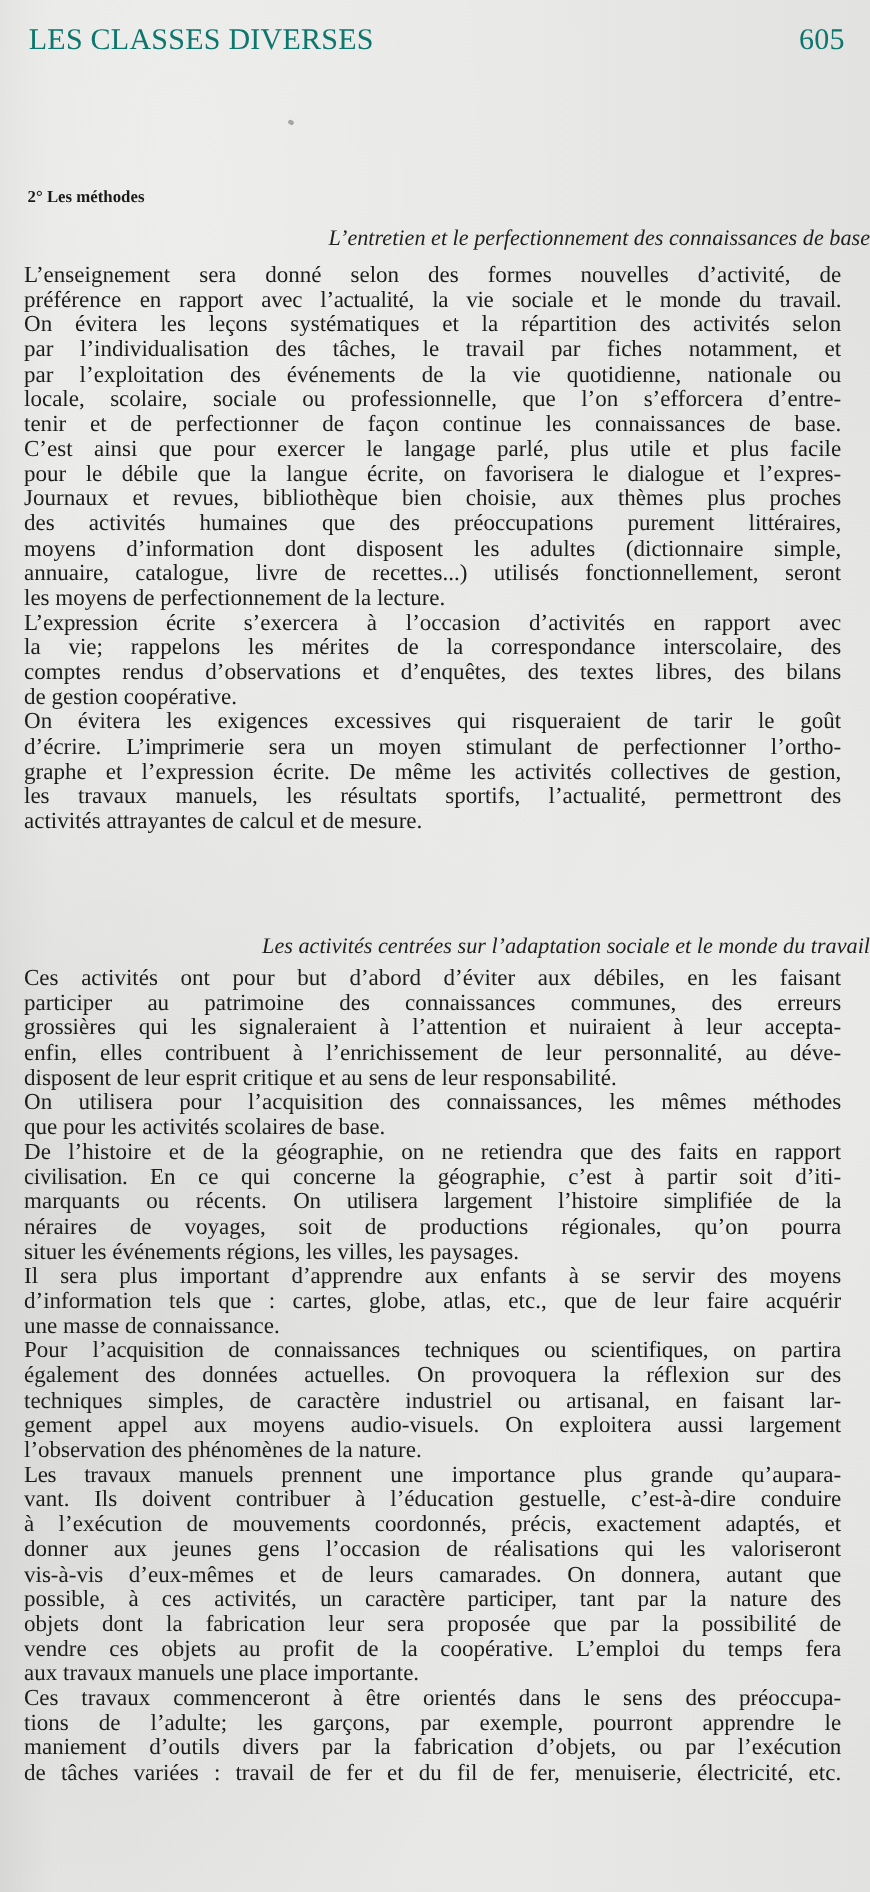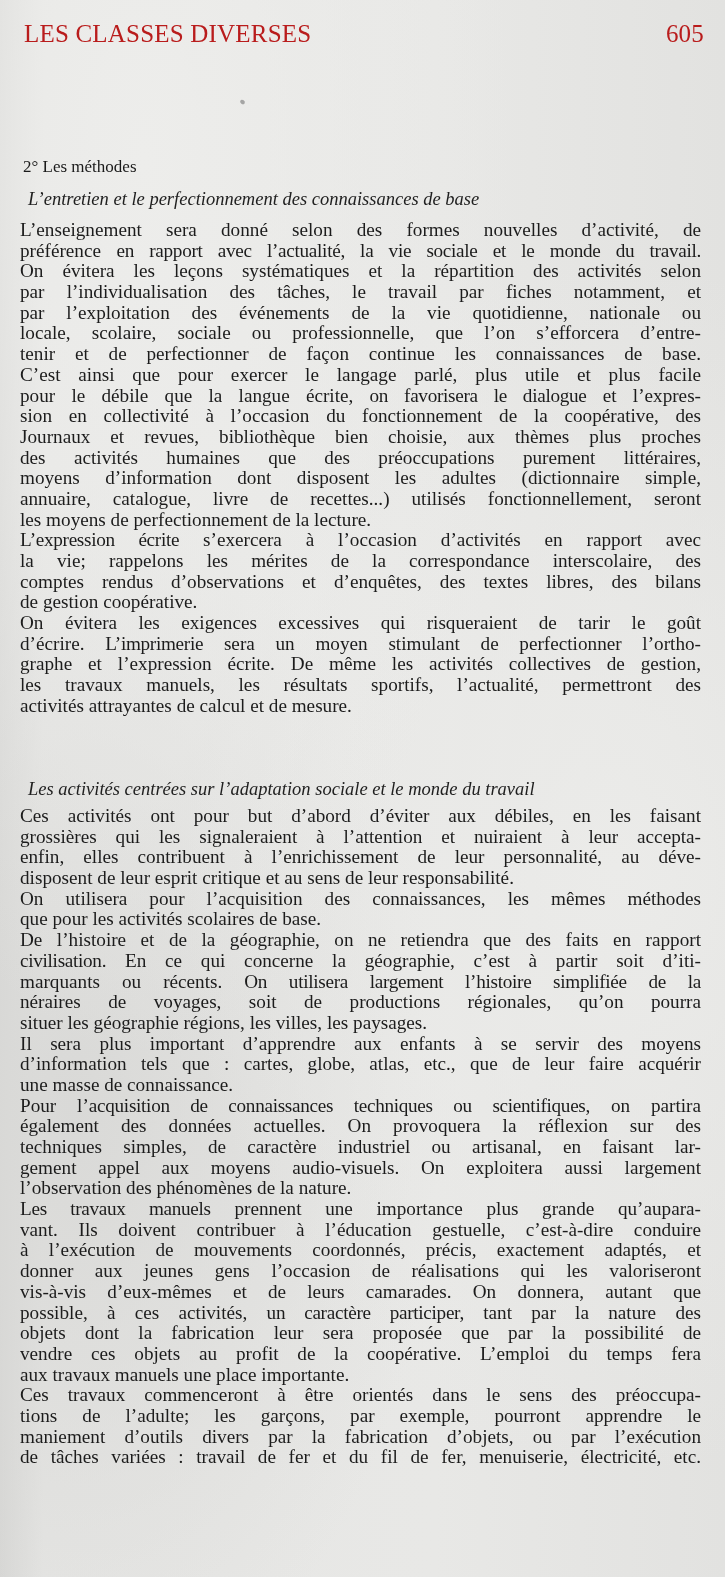--- a/index.html
+++ b/index.html
@@ -12,28 +12,28 @@
       radial-gradient(ellipse at 10% 70%, #d9d9d7 0%, rgba(217,217,215,0) 40%),
       linear-gradient(90deg, #d6d6d4 0%, #e6e6e4 6%, #e8e8e6 60%, #e2e2e0 100%);
     font-family: "Liberation Serif", "DejaVu Serif", serif;
     color: #1c1c1c;
     position: relative;
   }
   .page { position: absolute; left: 0; top: 0; width: 725px; height: 1577px; }
   .running-head {
     position: absolute; top: 20px; left: 24px; right: 21px;
     display: flex; justify-content: space-between; align-items: flex-start;
-    font-size: 25px; letter-spacing: 0.2px; color: #b91c1c;
+    font-size: 25px; letter-spacing: 0.2px; color: #0f766e;
   }
   .section-title {
     position: absolute; top: 157px; left: 23px;
-    font-size: 17px; font-weight: normal; color: #1a1a1a;
+    font-size: 14px; font-weight: bold; color: #1a1a1a;
   }
   .subhead {
-    position: absolute; left: 0; right: 0; text-align: left;
+    position: absolute; left: 0; right: 0; text-align: right;
     font-style: italic; font-size: 18.5px; color: #1f1f1f;
     padding-left: 28px;
   }
   .body-block { position: absolute; left: 20px; width: 681px; }
   .ln {
     display: block; height: 20.7px; line-height: 20.7px;
     font-size: 19.2px; white-space: nowrap;
     text-align: justify; text-align-last: justify;
     overflow: hidden;
   }
@@ -61,50 +61,50 @@
   <div class="body-block" id="block0" style="top:220px;">
       <span class="ln"><span>L’enseignement sera donné selon des formes nouvelles d’activité, de</span></span>
       <span class="ln"><span>préférence </span><b>en rapport avec l’actualité, la vie sociale et le monde du travail.</b></span>
       <span class="ln"><span>On évitera les leçons systématiques et la répartition des activités selon</span></span>
       <span class="ln"><span>par l’individualisation des tâches, le travail par fiches notamment, et</span></span>
       <span class="ln"><span>par l’exploitation des événements de la vie quotidienne, nationale ou</span></span>
       <span class="ln"><span>locale, scolaire, sociale ou professionnelle, que l’on s’efforcera d’entre-</span></span>
       <span class="ln"><span>tenir et de perfectionner de façon continue les connaissances de base.</span></span>
       <span class="ln"><span>C’est ainsi que pour exercer le langage parlé, plus utile et plus facile</span></span>
       <span class="ln"><span>pour le débile que la langue écrite, </span><b>on favorisera le dialogue</b><span> et l’expres-</span></span>
-      <span class="ln"><span>sion en collectivité à l’occasion du fonctionnement de la coopérative, des</span></span>
       <span class="ln"><span>Journaux et revues, bibliothèque bien choisie, aux thèmes plus proches</span></span>
       <span class="ln"><span>des activités humaines que des préoccupations purement littéraires,</span></span>
       <span class="ln"><span>moyens d’information dont disposent les adultes (dictionnaire simple,</span></span>
       <span class="ln"><span>annuaire, catalogue, livre de recettes...) utilisés fonctionnellement, seront</span></span>
       <span class="ln last"><span>les moyens de perfectionnement de la lecture.</span></span>
       <span class="ln"><b>L’expression écrite</b><span> s’exercera à l’occasion d’activités en rapport avec</span></span>
       <span class="ln"><span>la vie; rappelons les mérites de la correspondance interscolaire, des</span></span>
       <span class="ln"><span>comptes rendus d’observations et d’enquêtes, des textes libres, des bilans</span></span>
       <span class="ln last"><span>de gestion coopérative.</span></span>
       <span class="ln"><span>On évitera les exigences excessives qui risqueraient de tarir le goût</span></span>
       <span class="ln"><span>d’écrire. </span><b>L’imprimerie</b><span> sera un moyen stimulant de perfectionner l’ortho-</span></span>
       <span class="ln"><span>graphe et l’expression écrite. De même les activités collectives de gestion,</span></span>
       <span class="ln"><span>les travaux manuels, les résultats sportifs, l’actualité, permettront des</span></span>
       <span class="ln last"><span>activités attrayantes de calcul et de mesure.</span></span>
     </div>
 
   <div class="subhead" style="top:779px;">Les activités centrées sur l’adaptation sociale et le monde du travail</div>
   <div class="body-block" id="block1" style="top:806px;">
       <span class="ln"><span>Ces activités ont pour but d’abord d’éviter aux débiles, en les faisant</span></span>
+      <span class="ln"><span>participer au patrimoine des connaissances communes, des erreurs</span></span>
       <span class="ln"><span>grossières qui les signaleraient à l’attention et nuiraient à leur accepta-</span></span>
       <span class="ln"><span>enfin, elles contribuent à l’enrichissement de leur personnalité, au déve-</span></span>
       <span class="ln last"><span>disposent de leur esprit critique et au sens de leur responsabilité.</span></span>
       <span class="ln"><span>On utilisera pour l’acquisition des connaissances, les mêmes méthodes</span></span>
       <span class="ln last"><span>que pour les activités scolaires de base.</span></span>
       <span class="ln"><span>De l’histoire et de la géographie, on ne retiendra que des faits en rapport</span></span>
       <span class="ln"><b>civilisation.</b><span> En ce qui concerne la géographie, c’est à partir soit d’iti-</span></span>
       <span class="ln"><span>marquants ou récents. </span><b>On utilisera largement l’histoire simplifiée de la</b></span>
       <span class="ln"><span>néraires de voyages, soit de productions régionales, qu’on pourra</span></span>
-      <span class="ln last"><span>situer les géographie régions, les villes, les paysages.</span></span>
+      <span class="ln last"><span>situer les événements régions, les villes, les paysages.</span></span>
       <span class="ln"><span>Il sera plus important d’apprendre aux enfants à se servir des moyens</span></span>
       <span class="ln"><span>d’information tels que : cartes, globe, atlas, etc., que de leur faire acquérir</span></span>
       <span class="ln last"><span>une masse de connaissance.</span></span>
       <span class="ln"><span>Pour l’</span><b>acquisition de connaissances techniques ou scientifiques,</b><span> on partira</span></span>
       <span class="ln"><span>également des données actuelles. On provoquera la réflexion sur des</span></span>
       <span class="ln"><span>techniques simples, de caractère industriel ou artisanal, en faisant lar-</span></span>
       <span class="ln"><span>gement appel aux moyens audio-visuels. On exploitera aussi largement</span></span>
       <span class="ln last"><span>l’observation des phénomènes de la nature.</span></span>
       <span class="ln"><b>Les travaux manuels</b><span> prennent une importance plus grande qu’aupara-</span></span>
       <span class="ln"><span>vant. Ils doivent contribuer à l’éducation gestuelle, c’est-à-dire conduire</span></span>

